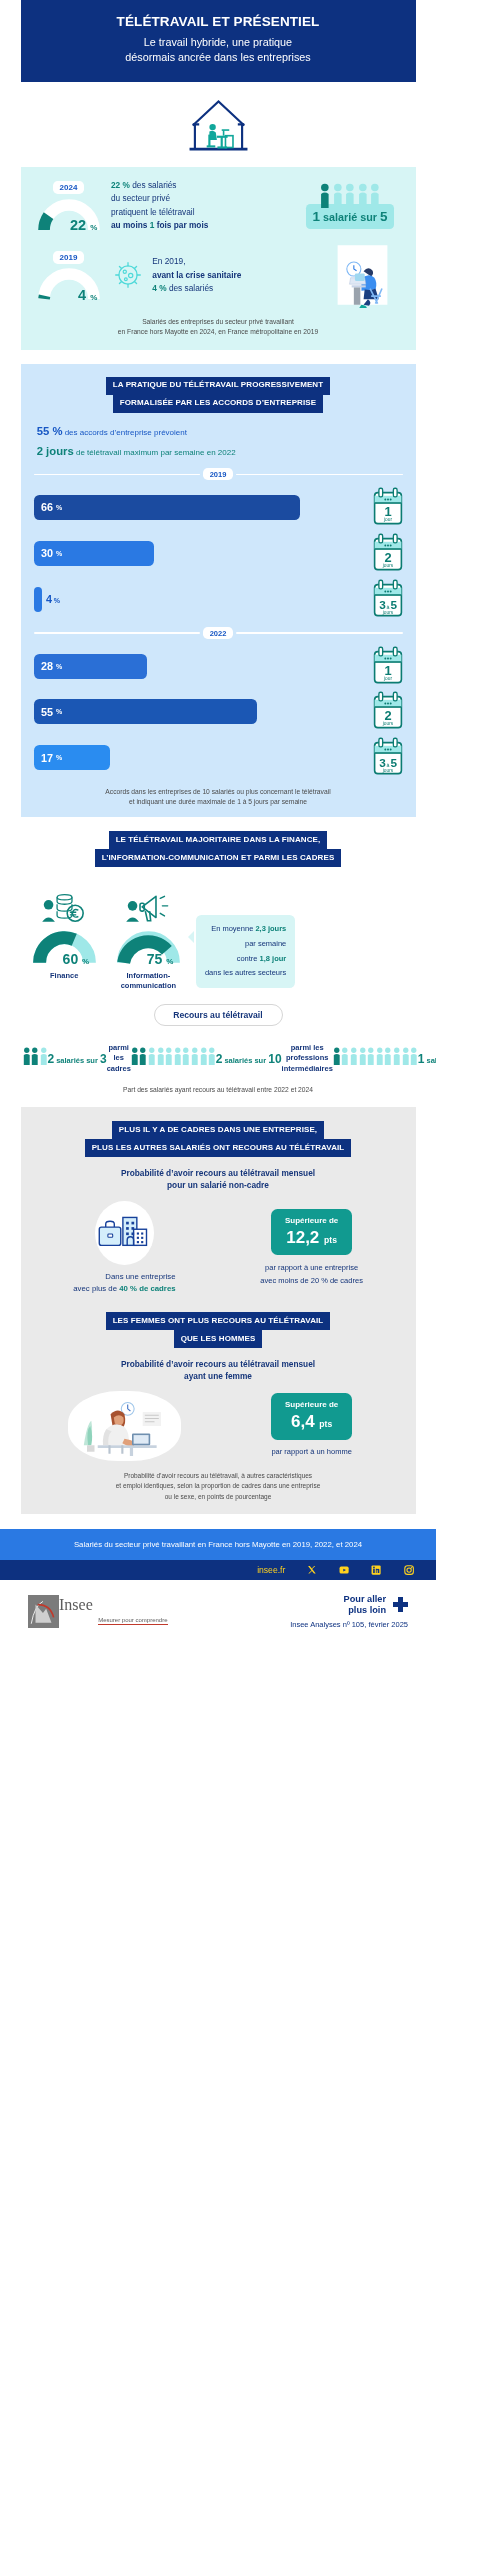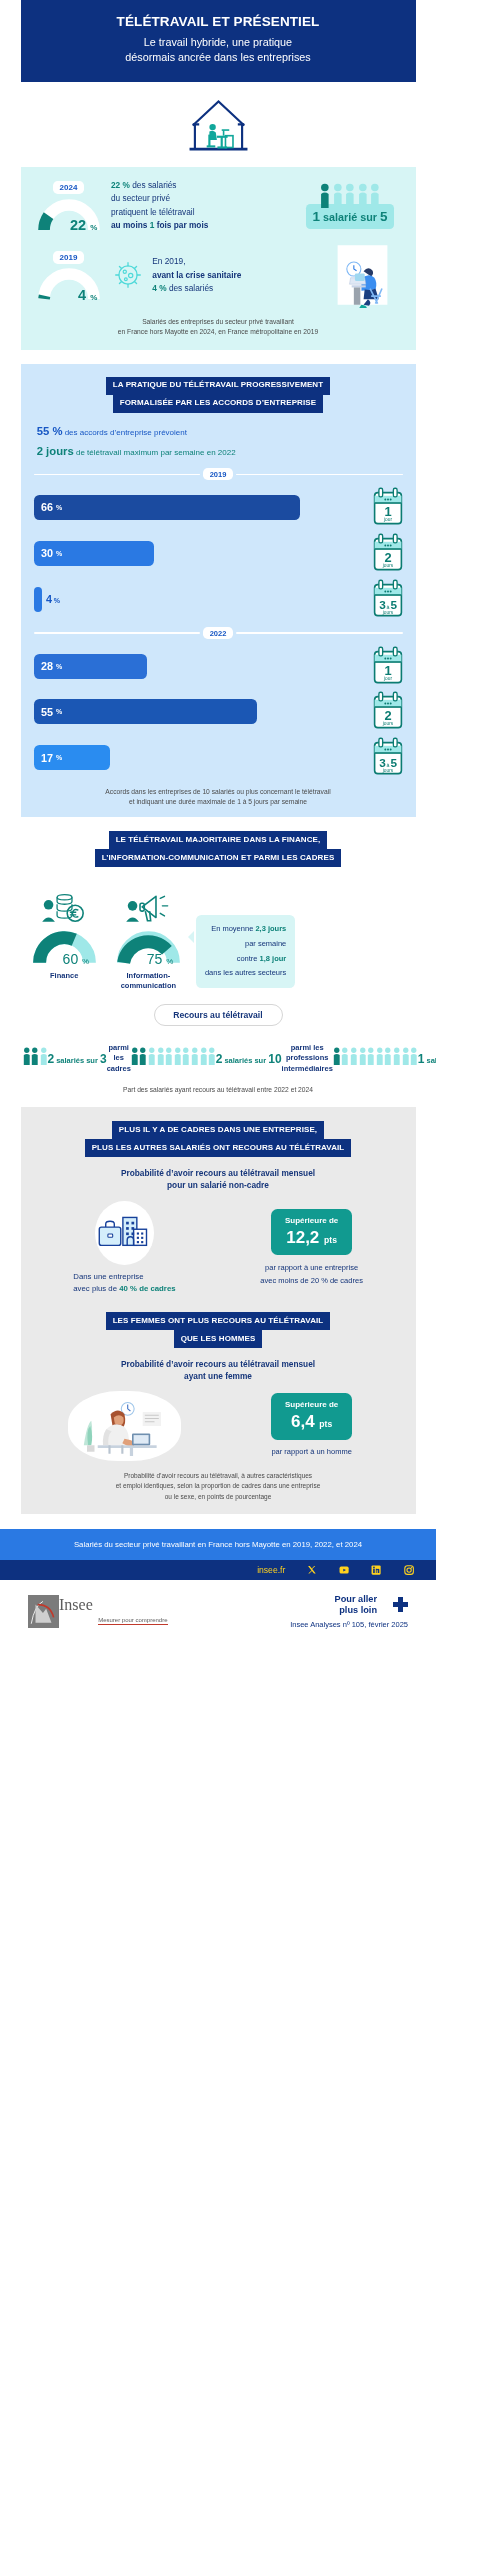--- a/index.html
+++ b/index.html
@@ -92,21 +92,21 @@
   }
 
   
   .white{margin:14px 20.5px 0;padding:0}
   .donutrow{display:flex;align-items:flex-start;padding:12px 3.2px 0;gap:3.2px}
   .donutcell{width:81px;display:flex;flex-direction:column;align-items:center}
   .donutcell .ic{height:36px;display:flex;align-items:flex-end;justify-content:center}
   .donut{position:relative;width:65px;height:36px;margin-top:4.3px}
   .donut .val{
     position:absolute;right:7.5px;bottom:-1.1px;color:#0e8279;
-    font-weight:normal;font-size:14px;line-height:1;
+    font-weight:bold;font-size:14px;line-height:1;
   }
   .donut .val small{font-size:8px}
   .donutcell .lbl{
     margin-top:5.4px;text-align:center;font-weight:bold;font-size:7.5px;
     color:#15357a;line-height:1.35;
   }
   .bubble{
     position:relative;background:#d7f5f5;border-radius:5.4px;
     padding:7.5px 8.6px;font-size:7.5px;line-height:1.95;color:#15357a;
     max-width:135px;margin-top:26px;margin-left:4.3px;text-align:right;
@@ -132,21 +132,21 @@
   
   .grey{background:#eaeaea;margin:14px 20.5px 0;padding:14px 13px 12px}
   .sub2{text-align:center;font-size:8.3px;font-weight:bold;line-height:1.5;color:#15357a;margin:8.6px 0 2.2px}
   .sub2 .hi{color:#15357a}
   .cmp{display:flex;align-items:center;gap:5.4px;margin-top:8.6px}
   .cmpleft{flex:1;display:flex;flex-direction:column;align-items:center}
   .cmpleft .blob{
     width:59px;height:64px;background:#fff;border-radius:50%;
     display:flex;align-items:center;justify-content:center;
   }
-  .cmpleft .tx{margin-top:6.5px;text-align:left;font-size:7.8px;line-height:1.6;color:#15357a}
+  .cmpleft .tx{margin-top:6.5px;text-align:right;font-size:7.8px;line-height:1.6;color:#15357a}
   .cmpleft .tx .g{color:#0e8279;font-weight:bold}
   .cmpright{flex:1;display:flex;flex-direction:column;align-items:center}
   .tealcard{
     background:#119a90;color:#fff;border-radius:6.5px;
     padding:7px 14px;text-align:center;line-height:1.25;
   }
   .tealcard .t1{font-size:8px;font-weight:bold}
   .tealcard .t2{font-size:17px;font-weight:bold;margin-top:1.1px}
   .tealcard .t2 small{font-size:8.6px}
   .cmpright .tx{margin-top:6.5px;text-align:center;font-size:7.5px;line-height:1.7;color:#15357a}
@@ -165,21 +165,21 @@
   .sicon{width:11.3px;height:11.3px;display:inline-flex;align-items:center;justify-content:center}
   .bottom{display:flex;justify-content:space-between;align-items:center;padding:14px 28px 13px}
   .logo{display:flex;align-items:flex-end;gap:5.4px}
   .logo .mark{
     width:31px;height:33px;
     background:linear-gradient(135deg,#8e8e8e,#6d6d6d);position:relative;
   }
   .logo .insee{font-family:"Liberation Serif",serif;font-size:16px;color:#5c5c5c;line-height:.95;margin-top:2.2px}
   .logo .tag{font-size:6px;color:#5c5c5c;border-bottom:0.8px solid #c0392b;padding-bottom:1.1px;margin-bottom:3.2px}
   .goright{text-align:right}
-  .goright .gl{display:flex;align-items:center;justify-content:flex-end;gap:16px}
+  .goright .gl{display:flex;align-items:center;justify-content:flex-end;gap:7px}
   .goright .gl span{font-weight:bold;font-size:9.2px;color:#0d3180;line-height:1.1;text-align:right}
   .goright .ref{margin-top:5.4px;font-size:7.5px;color:#0d3180}
   .plus{width:15px;height:15px;position:relative;flex:none}
   .plus:before,.plus:after{content:"";position:absolute;background:#0d3180}
   .plus:before{left:5.4px;top:0;width:4.3px;height:15px}
   .plus:after{top:5.4px;left:0;height:4.3px;width:15px}
 </style>
 </head>
 <body>
 

